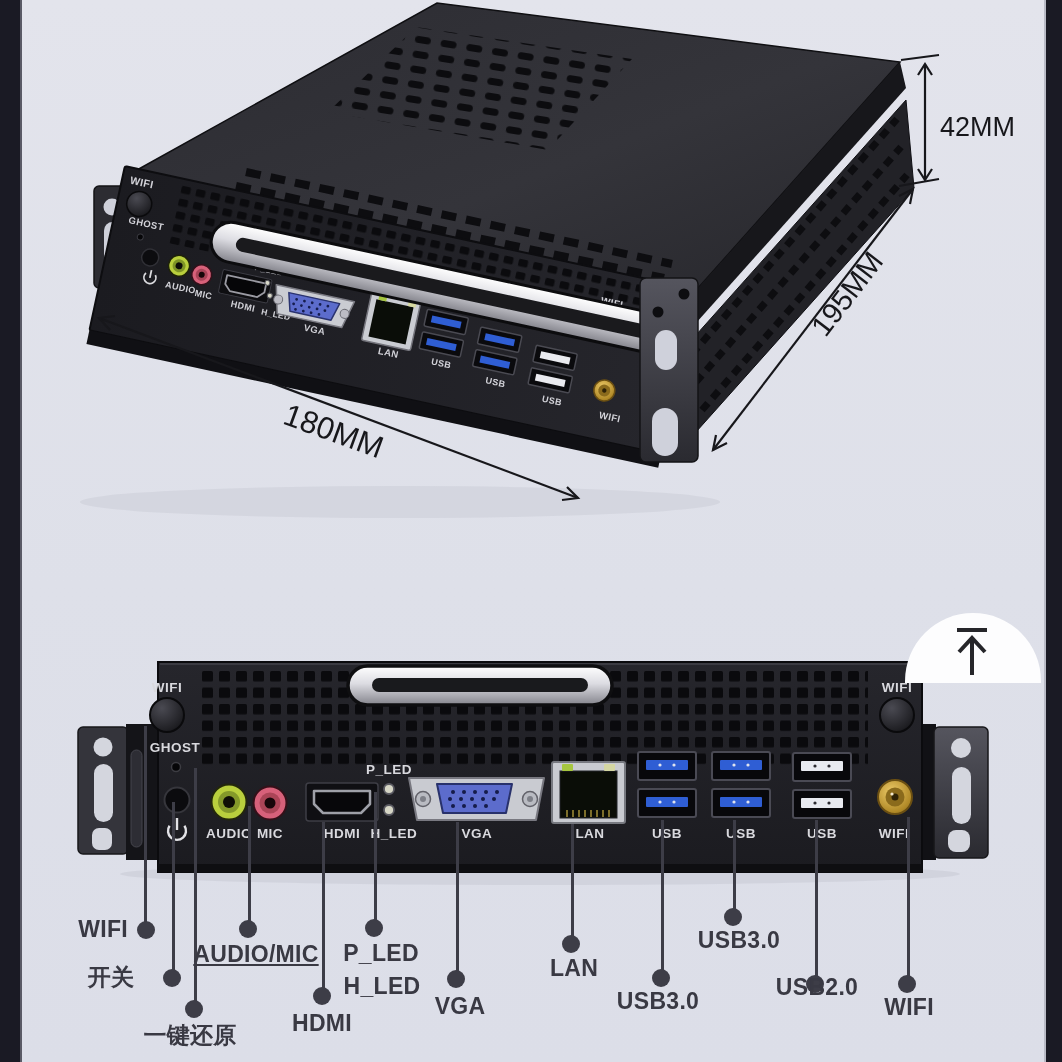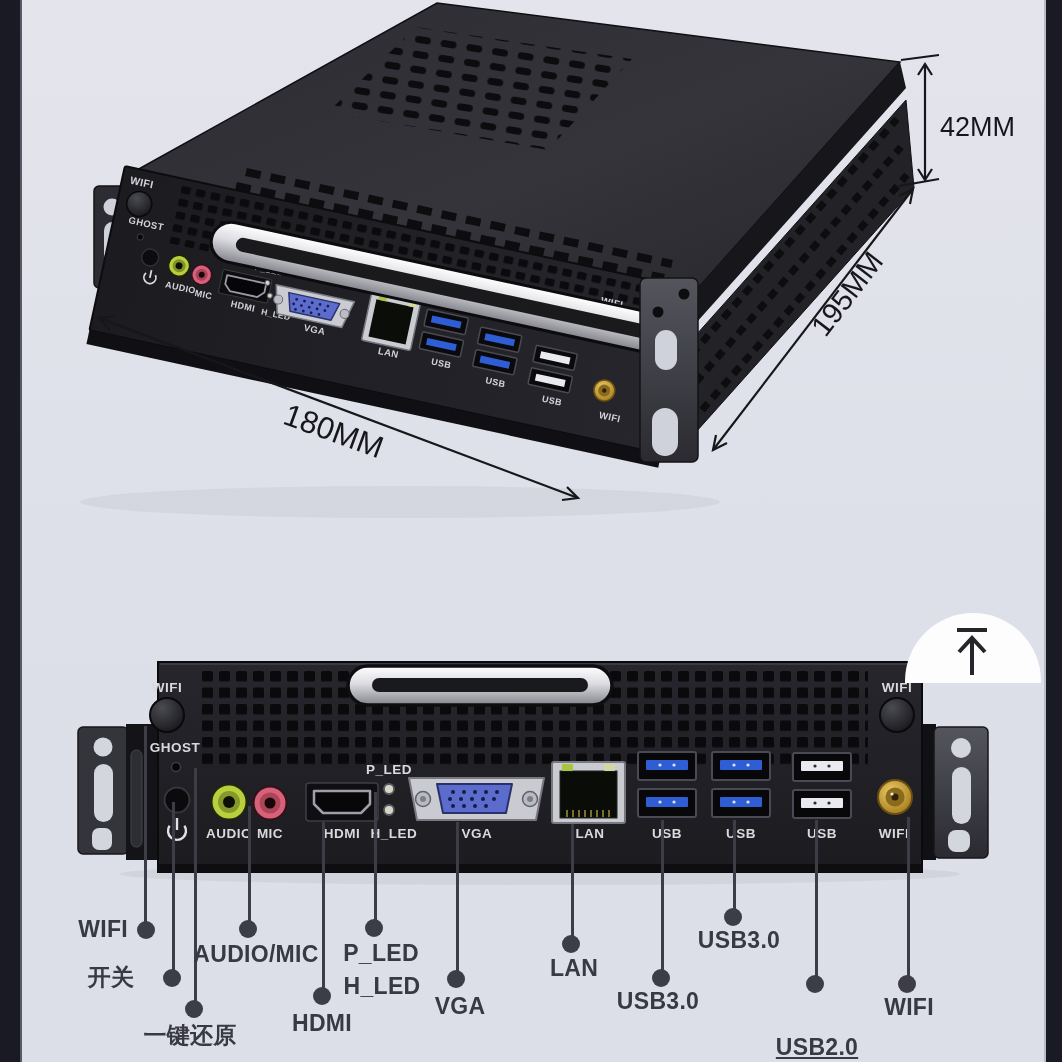--- a/index.html
+++ b/index.html
@@ -390,21 +390,21 @@
     <div class="co-label rgt" style="left:66px;top:964px;text-align:center;">开关</div>
   </div>
   <div>
     <div class="co-line" style="left:194px;top:768px;height:241px;"></div>
     <div class="co-dot" style="left:185px;top:1000px;"></div>
     <div class="co-label ctr" style="left:110px;top:1022px;">一键还原</div>
   </div>
   <div>
     <div class="co-line" style="left:248px;top:806px;height:123px;"></div>
     <div class="co-dot" style="left:239px;top:920px;"></div>
-    <div class="co-label ctr" style="left:176px;top:941px;">AUDIO/MIC</div>
+    <div class="co-label ctr" style="left:176px;top:941px;text-decoration:underline;">AUDIO/MIC</div>
   </div>
   <div>
     <div class="co-line" style="left:322px;top:822px;height:174px;"></div>
     <div class="co-dot" style="left:313px;top:987px;"></div>
     <div class="co-label ctr" style="left:242px;top:1010px;">HDMI</div>
   </div>
   <div>
     <div class="co-line" style="left:374px;top:792px;height:136px;"></div>
     <div class="co-dot" style="left:365px;top:919px;"></div>
     <div class="co-label ctr" style="left:301px;top:940px;">P_LED</div>
@@ -426,21 +426,21 @@
     <div class="co-label ctr" style="left:578px;top:988px;">USB3.0</div>
   </div>
   <div>
     <div class="co-line" style="left:733px;top:820px;height:97px;"></div>
     <div class="co-dot" style="left:724px;top:908px;"></div>
     <div class="co-label ctr" style="left:659px;top:927px;">USB3.0</div>
   </div>
   <div>
     <div class="co-line" style="left:815px;top:820px;height:164px;"></div>
     <div class="co-dot" style="left:806px;top:975px;"></div>
-    <div class="co-label ctr" style="left:737px;top:1034px;text-decoration:underline;">USB2.0</div>
+    <div class="co-label ctr" style="left:737px;top:974px;">USB2.0</div>
   </div>
   <div>
     <div class="co-line" style="left:907px;top:817px;height:167px;"></div>
     <div class="co-dot" style="left:898px;top:975px;"></div>
     <div class="co-label ctr" style="left:829px;top:994px;">WIFI</div>
   </div>
 
   <div class="dome">
     <svg width="44" height="54" viewBox="0 0 44 54">
       <g stroke="#26262a" stroke-width="4" fill="none">

